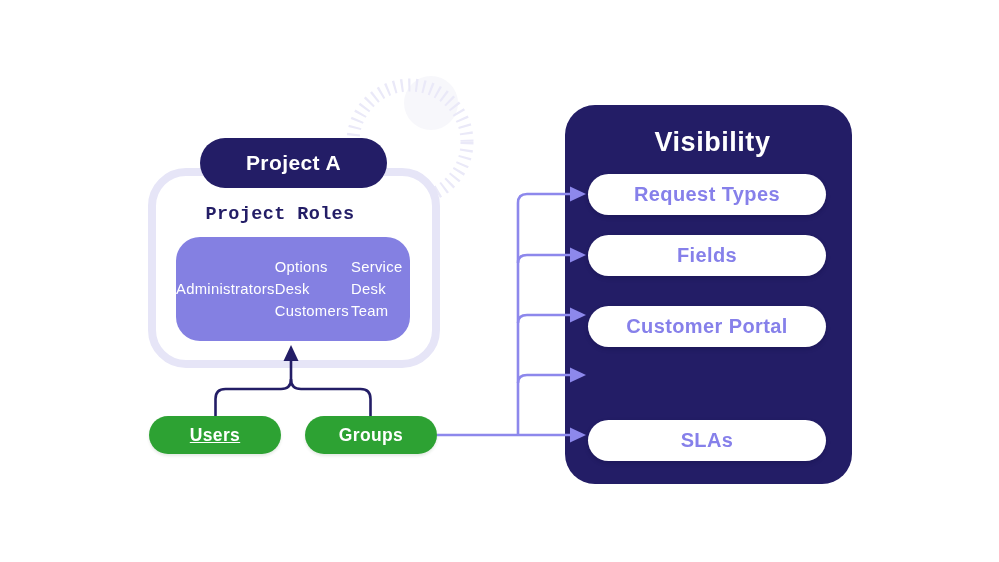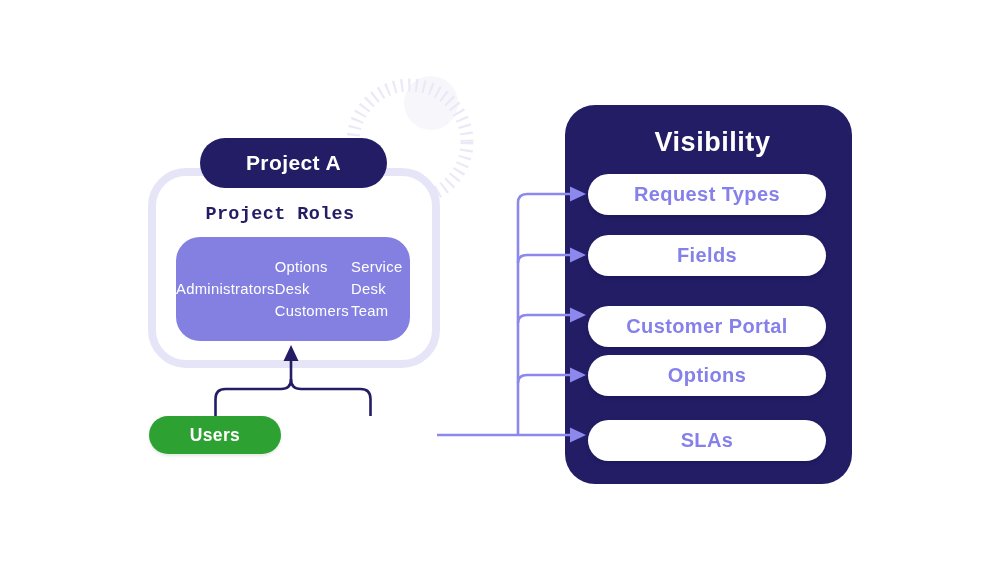--- a/index.html
+++ b/index.html
@@ -30,21 +30,21 @@
     background:#8480e2;color:#ffffff;display:flex;align-items:center;
     justify-content:center;gap:0;z-index:3;
   }
   .roles-box .role-line{font-size:14.8px;line-height:22px;font-weight:400;letter-spacing:.02em;}
   
   .source-pill{
     position:absolute;top:416px;height:38px;border-radius:19px;background:#2da233;color:#ffffff;
     display:flex;align-items:center;justify-content:center;font-size:17.5px;font-weight:700;
     letter-spacing:.02em;z-index:3;box-shadow:0 2px 3px rgba(30,80,30,.12);
   }
-  .source-pill.users{left:149px;width:132px;}
+  .source-pill.users{left:149px;width:132px;text-decoration:underline;}
   .source-pill.groups{left:305px;width:132px;}
   
   .visibility-panel{
     position:absolute;left:565px;top:105px;width:287px;height:379px;border-radius:30px;
     background:#231d66;z-index:2;
   }
   .visibility-title{
     position:absolute;left:4px;top:22px;width:287px;text-align:center;color:#ffffff;
     font-size:27px;font-weight:700;letter-spacing:.02em;
   }
@@ -79,27 +79,29 @@
 
   <div class="roles-box">
     <div class="role-line">Administrators</div>
     <div class="role-line">Options Desk Customers</div>
     <div class="role-line">Service Desk Team</div>
   </div>
 
   <div class="source-pill users">
     <span>Users</span>
   </div>
+  <div class="source-pill groups">
+    <span>Groups</span>
+  </div>
 
   <div class="visibility-panel">
     <div class="visibility-title">Visibility</div>
     <div class="vis-pill p0">Request Types</div>
     <div class="vis-pill p1">Fields</div>
     <div class="vis-pill p2">Customer Portal</div>
-    <div class="vis-pill p3">Options</div>
     <div class="vis-pill p4">SLAs</div>
   </div>
 
   <svg class="connector-layer" viewBox="0 0 999 562">
 
     <g stroke="#231d66" stroke-width="2.6" fill="none">
       <path d="M215.5,416 L215.5,399 Q215.5,389 225.5,389 L281,389 Q291,389 291,379 L291,360"></path>
       <path d="M370.5,416 L370.5,399 Q370.5,389 360.5,389 L301,389 Q291,389 291,379"></path>
     </g>
     <polygon fill="#231d66" points="291,345 283.5,361 298.5,361"></polygon>

